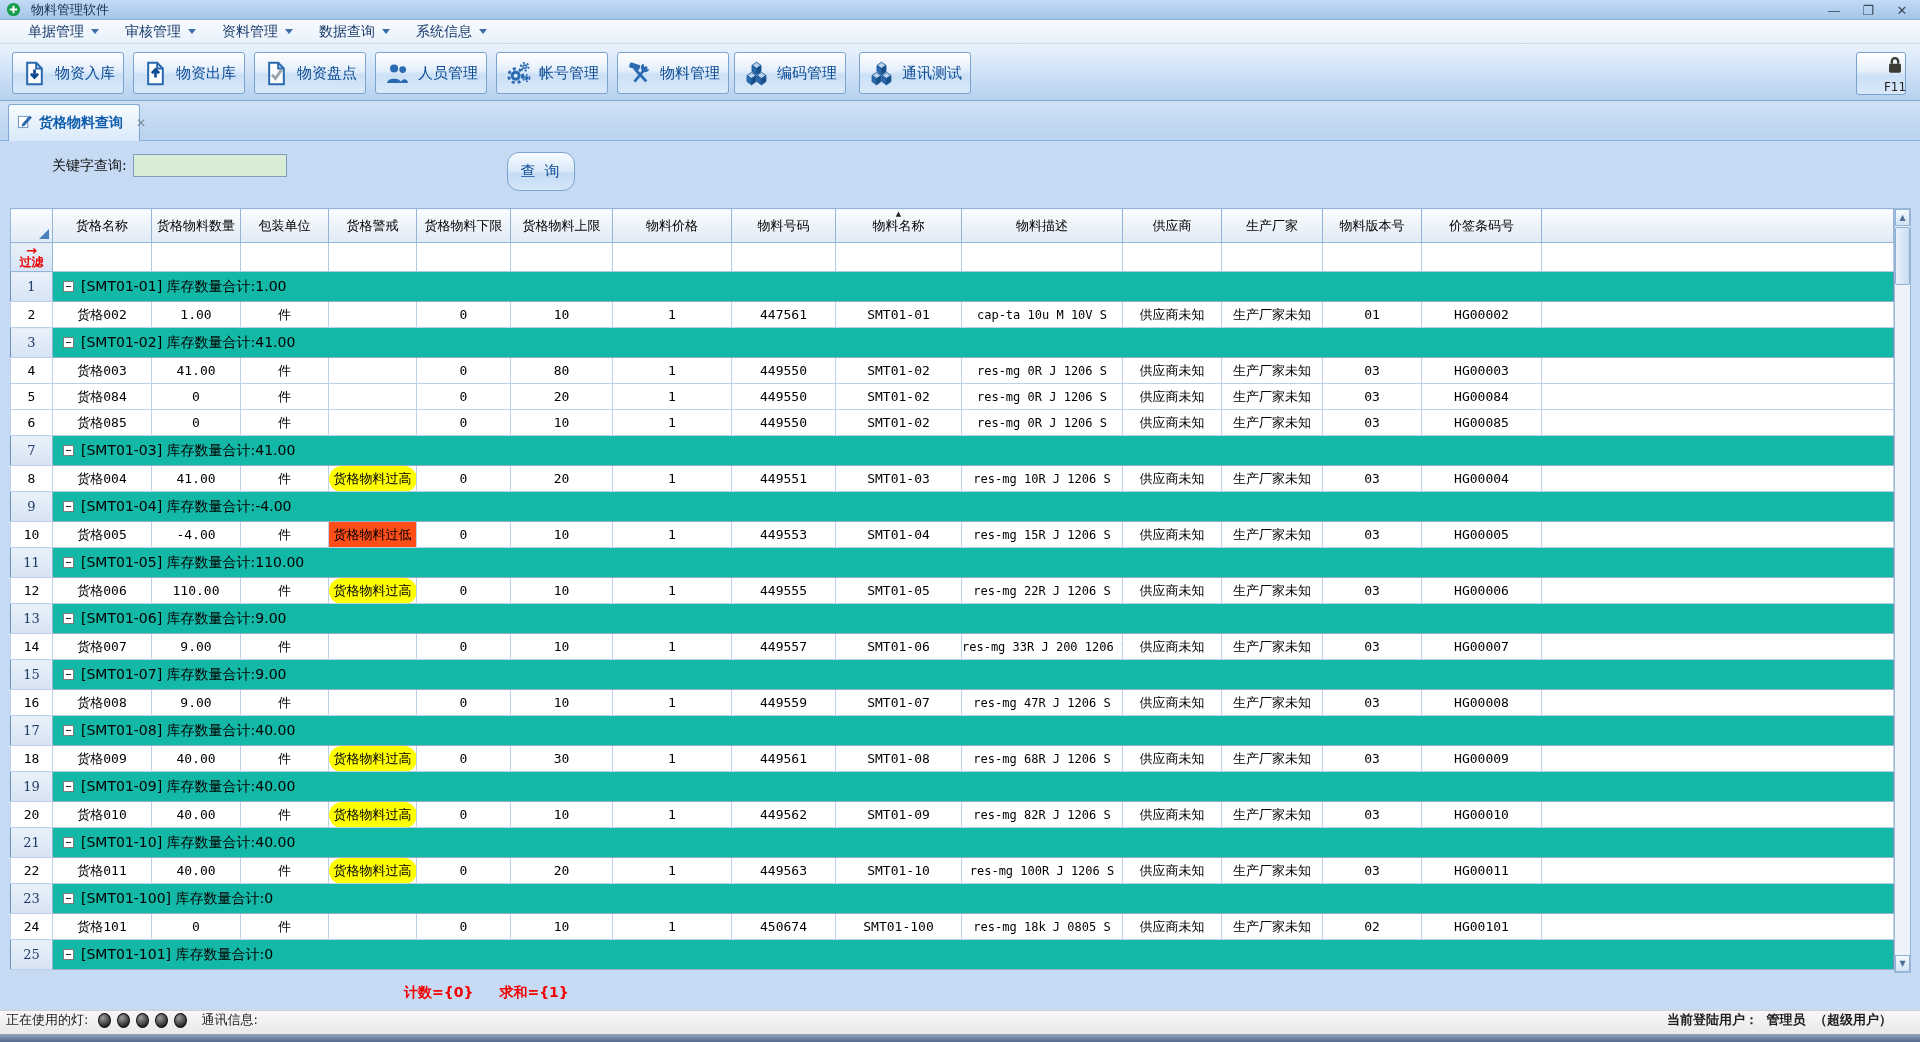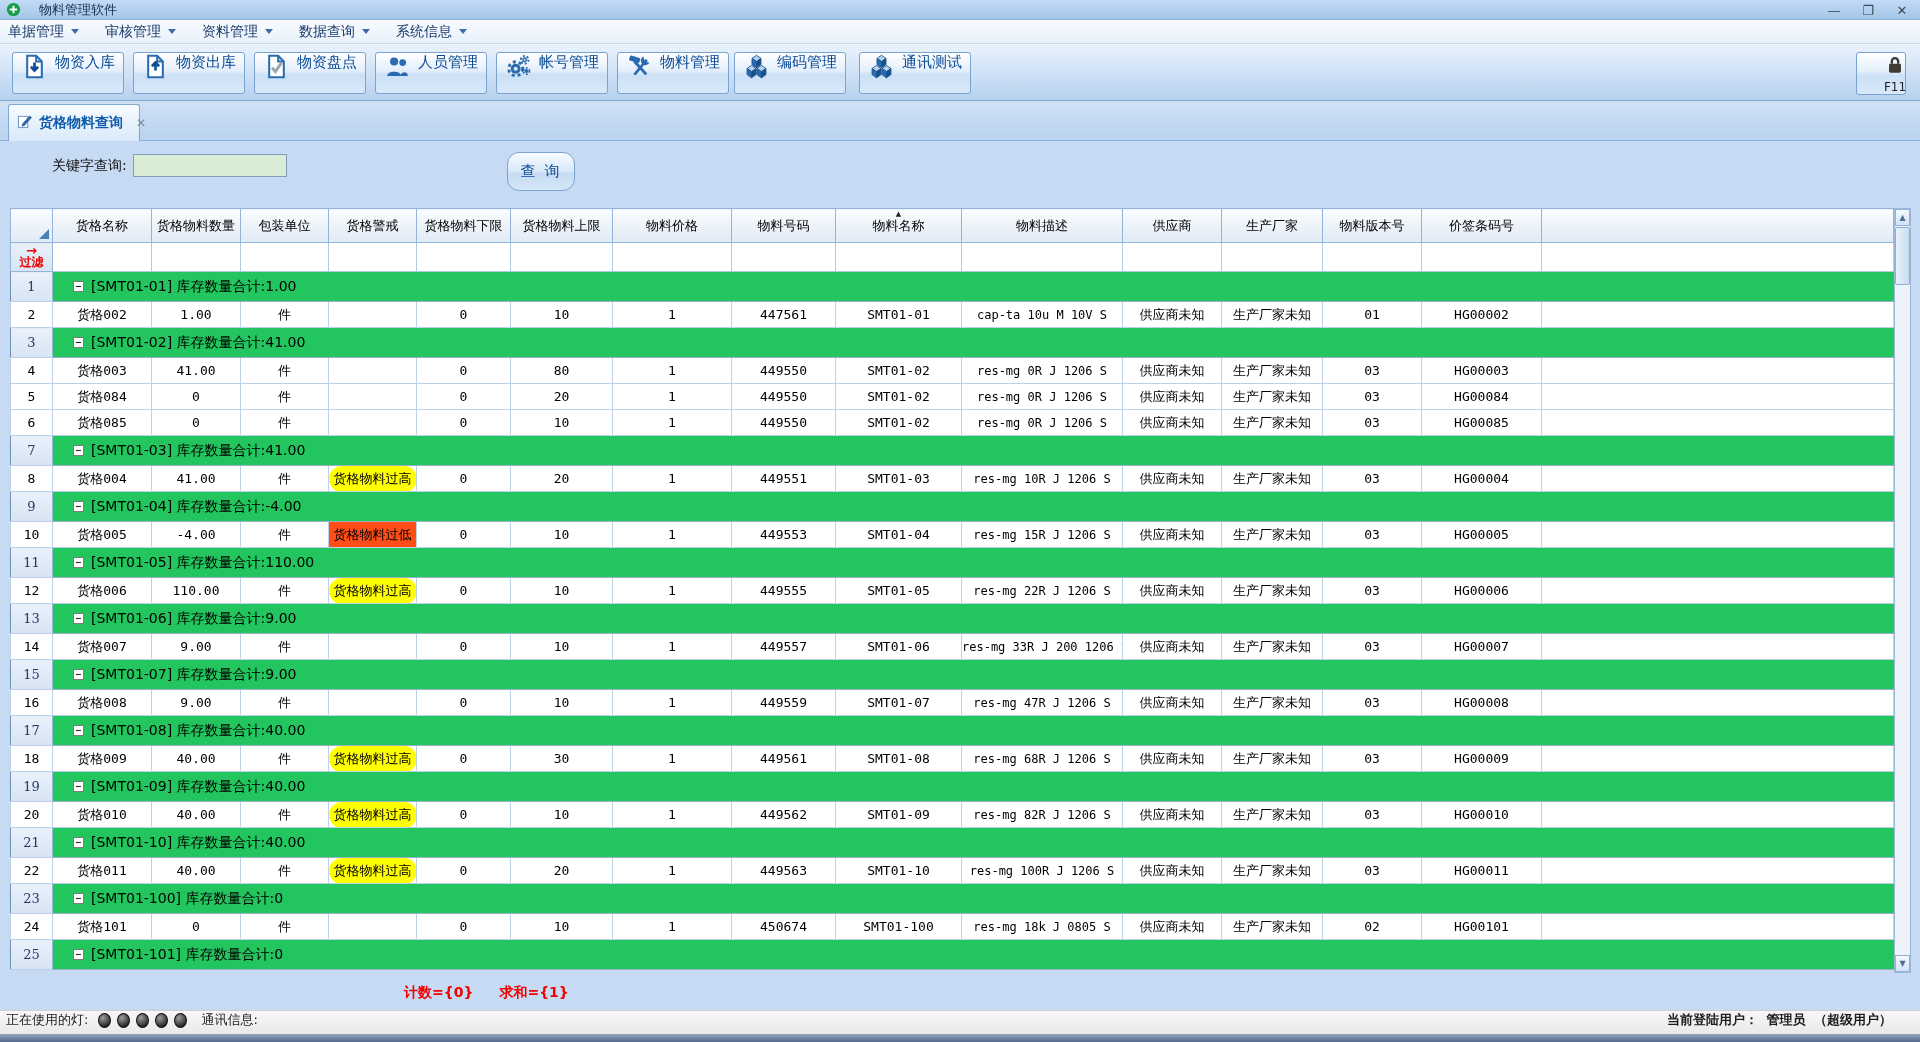--- a/index.html
+++ b/index.html
@@ -4,38 +4,38 @@
 <style>
   * { margin:0; padding:0; box-sizing:border-box; }
   html,body { width:1920px; height:1042px; overflow:hidden;
     font-family:"DejaVu Sans","Liberation Sans",sans-serif; }
   body { position:relative; background:#c6daf4; }
 
   
   .titlebar { position:absolute; left:0; top:0; width:1920px; height:20px;
     background:linear-gradient(#c2dbf6,#a4c6e8); display:flex; align-items:center;
     padding-left:6px; border-bottom:1px solid #8fb3d9; }
-  .titlebar .ttl { font-size:13px; color:#17304e; margin-left:18px; }
+  .titlebar .ttl { font-size:13px; color:#17304e; margin-left:10px; }
   .winctl { position:absolute; right:10px; top:0; height:20px; display:flex; gap:18px; align-items:center; }
   .winctl span { font-size:13px; color:#3c4a5a; width:16px; text-align:center; cursor:default; }
 
   
   .menubar { position:absolute; left:0; top:20px; width:1920px; height:24px;
     background:linear-gradient(#f8fbfe,#e8f1fb); border-bottom:1px solid #c9d8ea;
-    display:flex; align-items:center; padding-left:8px; }
+    display:flex; align-items:center; padding-left:28px; }
   .mitem { font-size:14px; color:#1a3a6b; margin-right:26px; display:inline-flex; align-items:center; cursor:default; }
   .caret { display:inline-block; width:0; height:0; margin-left:7px;
     border-left:4px solid transparent; border-right:4px solid transparent; border-top:5px solid #3d6ca8; }
 
   
   .toolbar { position:absolute; left:0; top:44px; width:1920px; height:57px;
     background:linear-gradient(#eaf3fd,#c0d8f2 80%,#b6d1ee); border-bottom:1px solid #86a9ce; }
   .tbtn { position:absolute; top:8px; height:42px; width:112px; border:1px solid #7ba3cf; border-radius:3px;
     background:linear-gradient(#ffffff,#e3eefb 45%,#cbe0f6 55%,#d9e9fa);
-    display:flex; justify-content:center; gap:7px;
+    display:flex; align-items:center; justify-content:center; gap:7px;
     color:#0b4a94; font-size:15px; cursor:default; }
   .lockbtn { position:absolute; right:14px; top:8px; width:50px; height:43px; border:1px solid #7ba3cf;
     border-radius:3px; background:linear-gradient(#ffffff,#e3eefb 45%,#cbe0f6 55%,#d9e9fa);
     display:flex; flex-direction:column; align-items:center; justify-content:center; gap:1px;
     color:#222; font-size:12px; cursor:default;padding-left:28px; }
 
   
   .tabbar { position:absolute; left:0; top:101px; width:1920px; height:40px;
     background:linear-gradient(#cfe1f6,#b9d2ef); border-bottom:1px solid #8cb0d8;padding-left:30px; }
   .tab { position:absolute; left:8px; top:3px; height:37px; width:132px;
@@ -64,21 +64,21 @@
   .sortmark { position:absolute; top:1px; left:50%; transform:translateX(-50%); font-size:7px; color:#222; font-style:normal; }
   .cornertri { position:absolute; right:3px; bottom:3px; width:0; height:0;
     border-left:10px solid transparent; border-bottom:10px solid #4a7ebb; }
   .frow td { height:29px; background:#fff; border:1px solid #b2c9e2; }
   .fgut { background:linear-gradient(#e9f1fa,#d7e4f4) !important; border:1px solid #94b5da !important; text-align:center; }
   .farr { display:block; color:#ec0000; font-weight:bold; font-size:13px; line-height:11px; }
   .flabel { display:block; color:#ec0000; font-weight:bold; font-size:12px; line-height:13px; }
   .gut { background:linear-gradient(#e9f1fa,#d7e4f4); border-right:1px solid #94b5da; border-bottom:1px solid #b9cee6;
     text-align:center; font-size:13px; color:#223a66; font-family:"DejaVu Serif","Liberation Serif",serif; }
   .grow td { height:30px; }
-  .grow .gcell { border-bottom:1px solid #9ab0c8; padding-left:20px; font-size:14px; color:#000; background:#22c55e; }
+  .grow .gcell { border-bottom:1px solid #9ab0c8; padding-left:10px; font-size:14px; color:#000; background:#14b8a6; }
   .exp { display:inline-block; width:11px; height:11px; border:1px solid #7c7c7c; background:#fff;
     position:relative; margin-right:7px; vertical-align:-1px; }
   .exp i { position:absolute; left:2px; right:2px; top:4px; height:1px; background:#222; }
   .drow td { height:26px; border:1px solid #bdd2e8; text-align:center; font-size:13px; color:#000;
     font-family:"DejaVu Sans Mono","Liberation Mono",monospace; background:#fff; }
   .drow td.desc { font-size:12px; }
   .whigh { background:#ffff00 !important; font-family:"DejaVu Sans","Liberation Sans",sans-serif !important;border-radius:13px; }
   .wlow  { background:#ff4e17 !important; font-family:"DejaVu Sans","Liberation Sans",sans-serif !important; }
 
   

